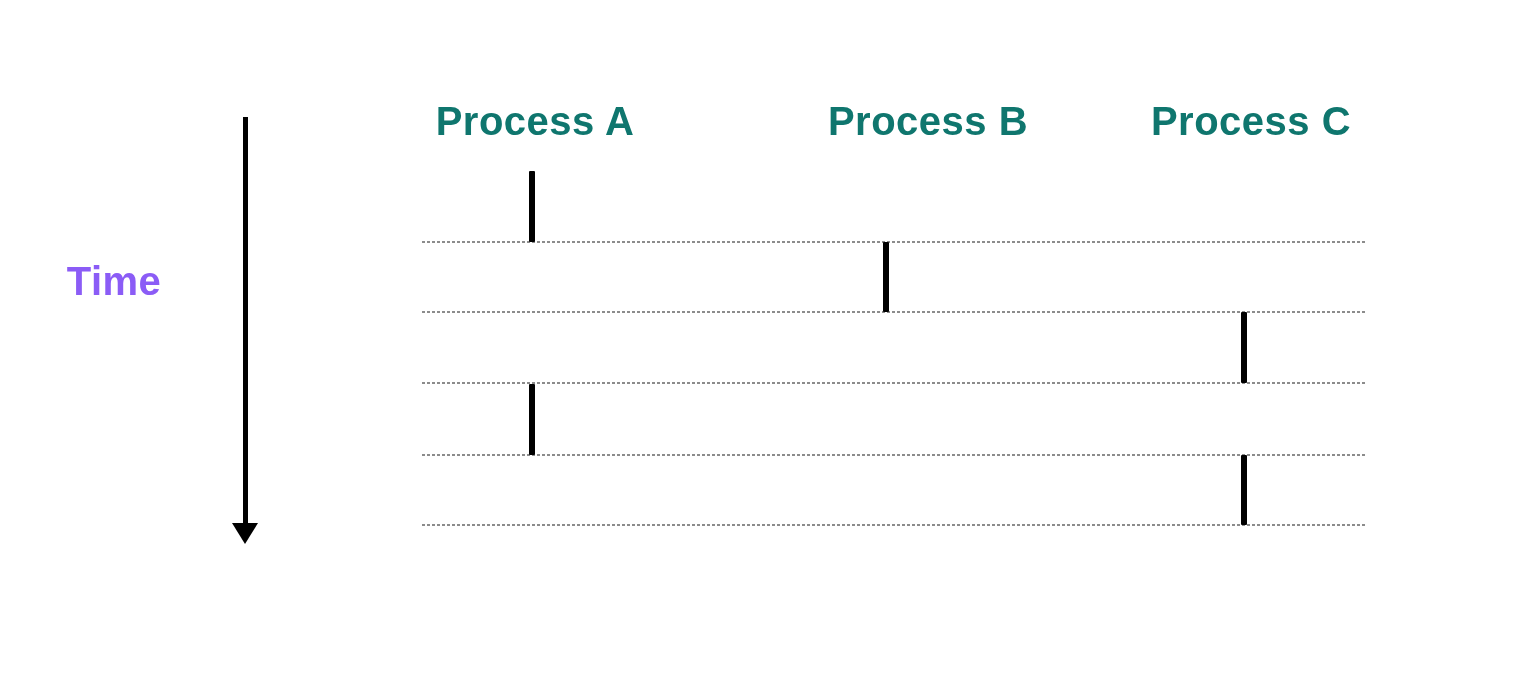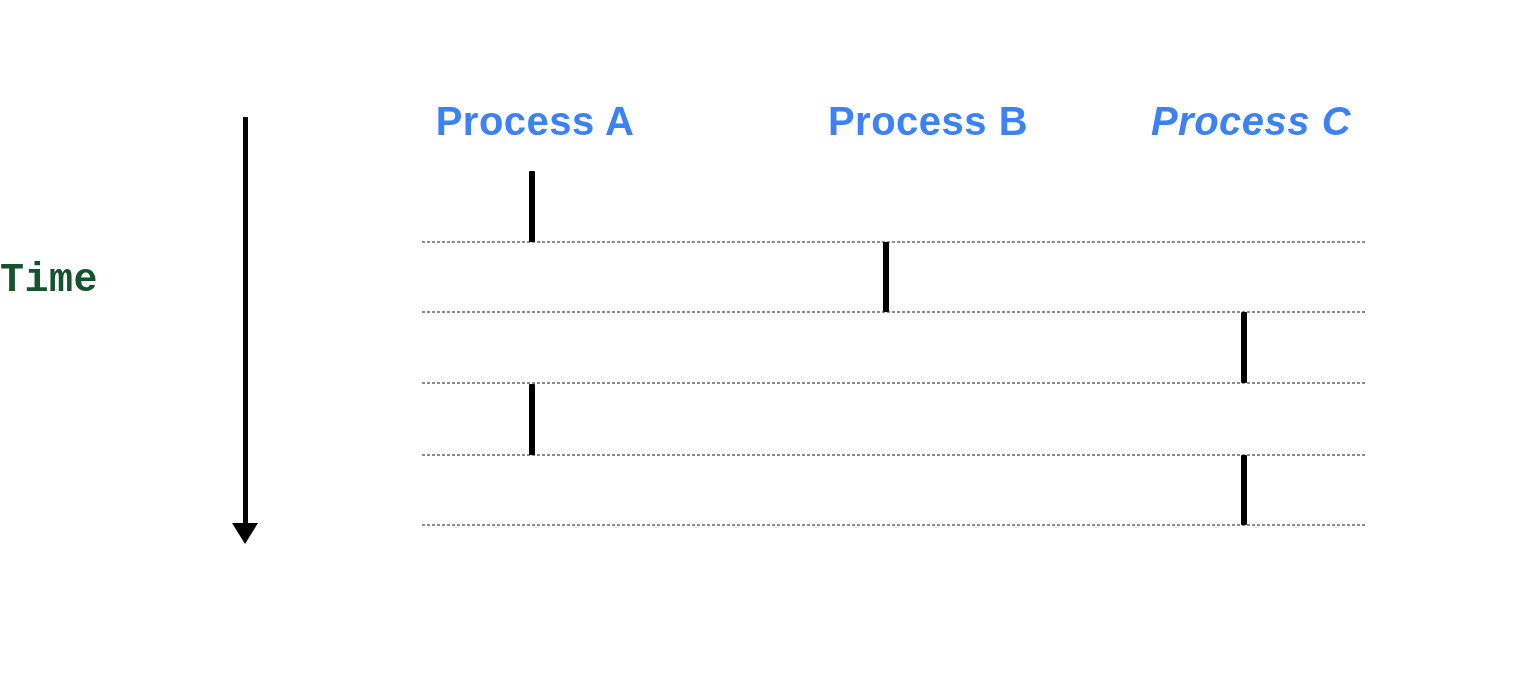--- a/index.html
+++ b/index.html
@@ -15,27 +15,26 @@
     overflow: hidden;
     font-family: "Liberation Sans", sans-serif;
   }
 
   
   .time-label {
     position: absolute;
     top: 259px;
     left: 0;
     width: 228px;
-    text-align: left;
+    text-align: center;
     font-size: 40px;
     font-weight: 700;
-    color: #14532d;
+    color: #8b5cf6;
     line-height: 1.1;
     letter-spacing: 0.5px;
-    font-family: Liberation Mono, monospace;
   }
   .time-arrow-shaft {
     position: absolute;
     left: 243px;
     top: 117px;
     width: 5px;
     height: 410px;
     background: #000000;
   }
   .time-arrow-head {
@@ -49,21 +48,21 @@
     border-top: 21px solid #000000;
   }
 
   
   .process-header {
     position: absolute;
     top: 97px;
     transform: translateX(-50%);
     font-size: 40px;
     font-weight: 700;
-    color: #3b82f6;
+    color: #0f766e;
     white-space: nowrap;
     line-height: 1.2;
     letter-spacing: 0.5px;
   }
 
   
   .grid-line {
     position: absolute;
     height: 2px;
     background: repeating-linear-gradient(
@@ -88,21 +87,21 @@
 
   <div class="time-label">Time</div>
   <div>
     <div class="time-arrow-shaft"></div>
     <div class="time-arrow-head"></div>
   </div>
 
   <div id="process-headers">
     <div class="process-header" style="left: 535px;">Process A</div>
     <div class="process-header" style="left: 895px; margin-left: 33px;">Process B</div>
-    <div class="process-header" style="left: 1251px; font-style: italic;">Process C</div>
+    <div class="process-header" style="left: 1251px;">Process C</div>
   </div>
 
   <div id="grid-lines">
       <div class="grid-line" style="top: 241px; left: 422px; width: 943px;"></div>
       <div class="grid-line" style="top: 311px; left: 422px; width: 943px;"></div>
       <div class="grid-line" style="top: 382px; left: 422px; width: 943px;"></div>
       <div class="grid-line" style="top: 454px; left: 422px; width: 943px;"></div>
       <div class="grid-line" style="top: 524px; left: 422px; width: 943px;"></div>
     </div>
 

